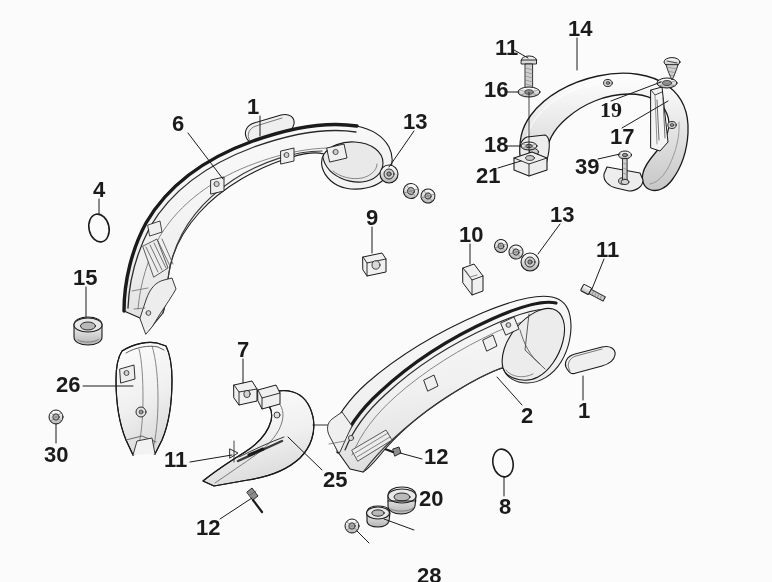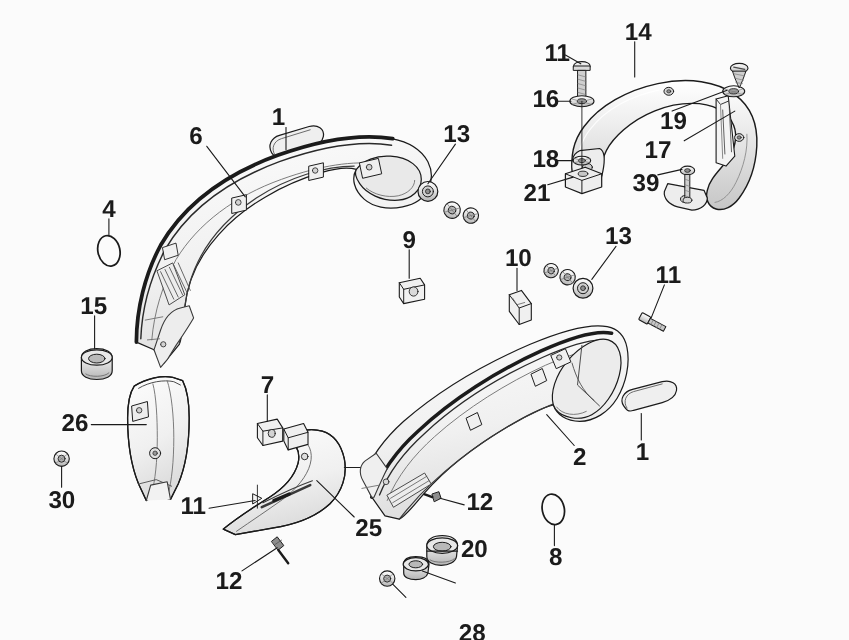--- a/index.html
+++ b/index.html
@@ -467,16 +467,16 @@
   <div class="lbl" style="left:499px;top:496px;">8</div>
   <div class="lbl" style="left:419px;top:488px;">20</div>
   <div class="lbl" style="left:417px;top:529px;margin-top:36px;">28</div>
   <div class="lbl" style="left:371px;top:543px;margin-top:44px;">29</div>
   <div class="lbl" style="left:568px;top:18px;">14</div>
   <div class="lbl" style="left:495px;top:37px;">11</div>
   <div class="lbl" style="left:484px;top:79px;text-align:right;">16</div>
   <div class="lbl" style="left:484px;top:134px;">18</div>
   <div class="lbl" style="left:476px;top:165px;">21</div>
   <div class="lbl" style="left:575px;top:156px;">39</div>
-  <div class="lbl" style="left:600px;top:99px;">19</div>
-  <div class="lbl" style="left:586px;top:126px;text-align:right;">17</div>
+  <div class="lbl" style="left:600px;top:99px;font-family:Liberation Serif, serif;">19</div>
+  <div class="lbl" style="left:610px;top:126px;text-align:right;">17</div>
 
 </div>
 
 </body></html>

